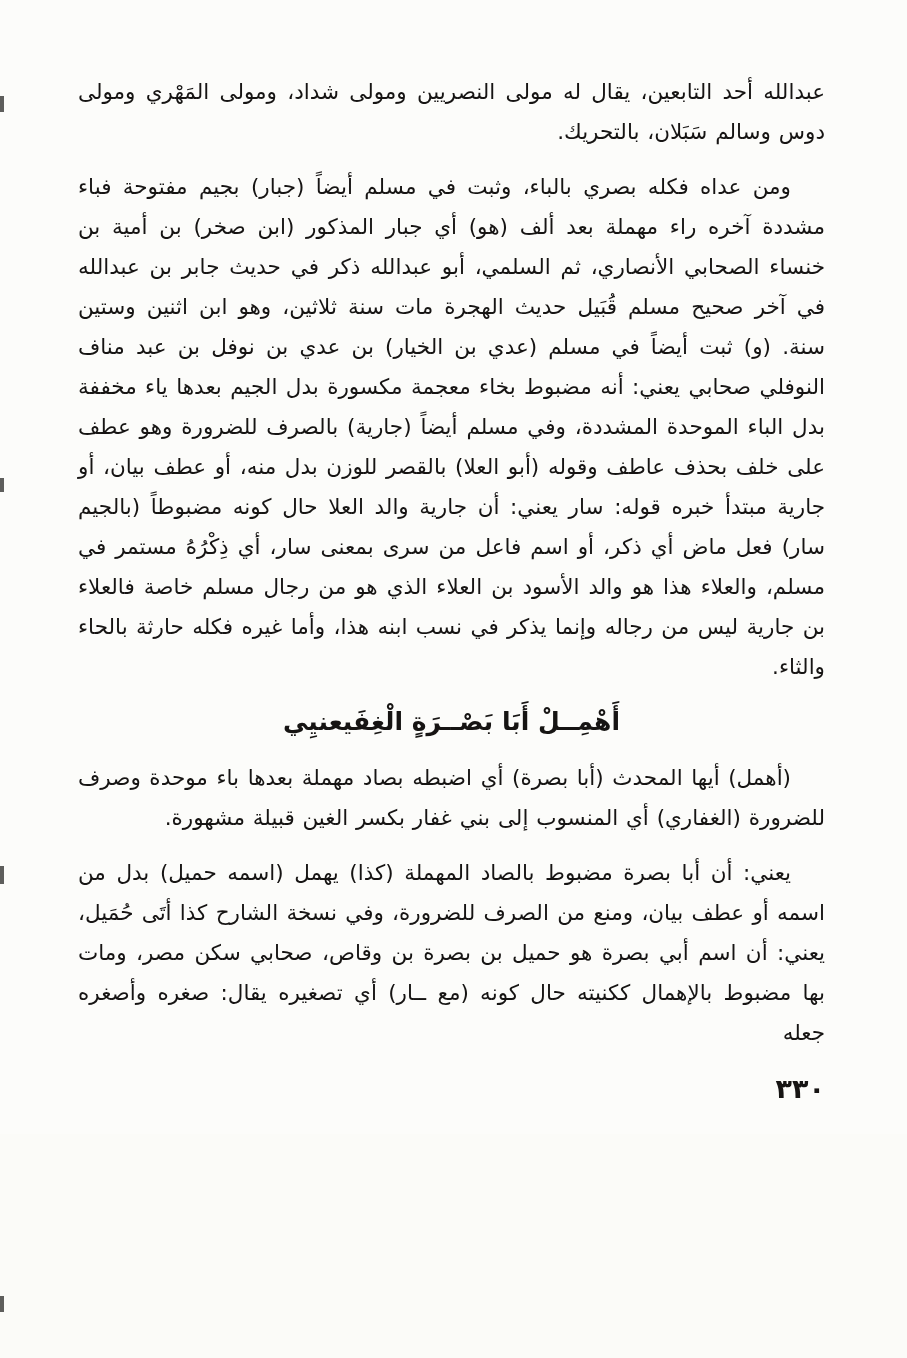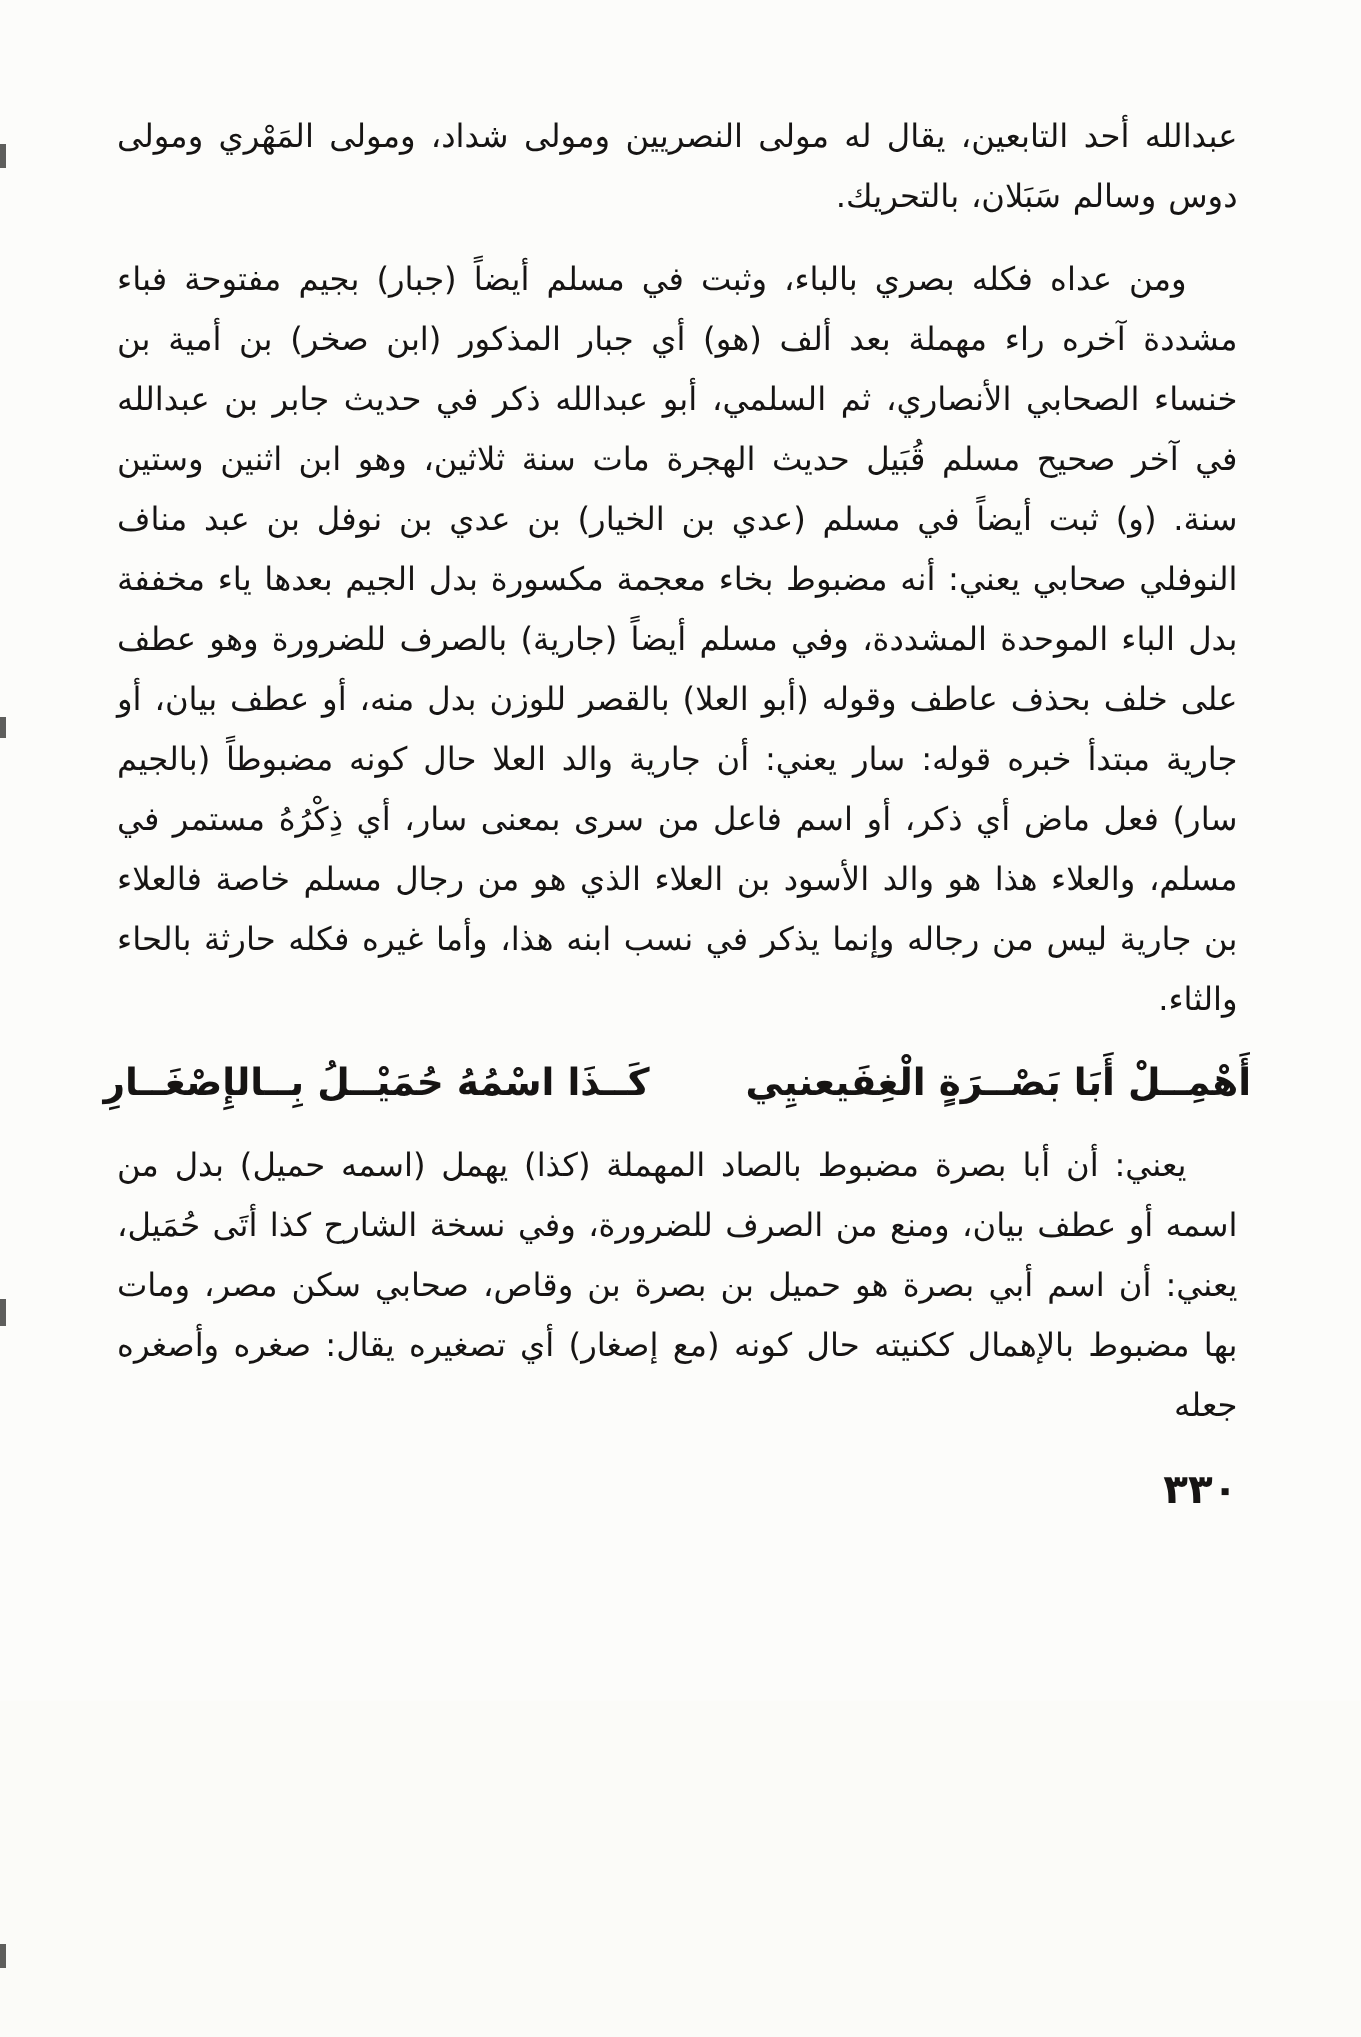--- a/index.html
+++ b/index.html
@@ -74,25 +74,25 @@
 <body>
 
 <div class="scan-page">
 
   <p class="body-text">عبدالله أحد التابعين، يقال له مولى النصريين ومولى شداد، ومولى المَهْري ومولى دوس وسالم سَبَلان، بالتحريك.</p>
 
   <p class="body-text indented">ومن عداه فكله بصري بالباء، وثبت في مسلم أيضاً (جبار) بجيم مفتوحة فباء مشددة آخره راء مهملة بعد ألف (هو) أي جبار المذكور (ابن صخر) بن أمية بن خنساء الصحابي الأنصاري، ثم السلمي، أبو عبدالله ذكر في حديث جابر بن عبدالله في آخر صحيح مسلم قُبَيل حديث الهجرة مات سنة ثلاثين، وهو ابن اثنين وستين سنة. (و) ثبت أيضاً في مسلم (عدي بن الخيار) بن عدي بن نوفل بن عبد مناف النوفلي صحابي يعني: أنه مضبوط بخاء معجمة مكسورة بدل الجيم بعدها ياء مخففة بدل الباء الموحدة المشددة، وفي مسلم أيضاً (جارية) بالصرف للضرورة وهو عطف على خلف بحذف عاطف وقوله (أبو العلا) بالقصر للوزن بدل منه، أو عطف بيان، أو جارية مبتدأ خبره قوله: سار يعني: أن جارية والد العلا حال كونه مضبوطاً (بالجيم سار) فعل ماض أي ذكر، أو اسم فاعل من سرى بمعنى سار، أي ذِكْرُهُ مستمر في مسلم، والعلاء هذا هو والد الأسود بن العلاء الذي هو من رجال مسلم خاصة فالعلاء بن جارية ليس من رجاله وإنما يذكر في نسب ابنه هذا، وأما غيره فكله حارثة بالحاء والثاء.</p>
 
   <div class="verse-line">
     <span class="hemistich">أَهْمِــلْ أَبَا بَصْــرَةٍ الْغِفَيعنيِي</span>
-    <span class="hemistich">كَــذَا اسْمُهُ حُمَيْــلُ بِــالإِصْغَــارِ</span>
   </div>
 
+  <p class="body-text indented">(أهمل) أيها المحدث (أبا بصرة) أي اضبطه بصاد مهملة بعدها باء موحدة وصرف للضرورة (الغفاري) أي المنسوب إلى بني غفار بكسر الغين قبيلة مشهورة.</p>
 
-  <p class="body-text indented">يعني: أن أبا بصرة مضبوط بالصاد المهملة (كذا) يهمل (اسمه حميل) بدل من اسمه أو عطف بيان، ومنع من الصرف للضرورة، وفي نسخة الشارح كذا أتَى حُمَيل، يعني: أن اسم أبي بصرة هو حميل بن بصرة بن وقاص، صحابي سكن مصر، ومات بها مضبوط بالإهمال ككنيته حال كونه (مع إصغار) أي تصغيره يقال: صغره وأصغره جعله</p>
+  <p class="body-text indented">يعني: أن أبا بصرة مضبوط بالصاد المهملة (كذا) يهمل (اسمه حميل) بدل من اسمه أو عطف بيان، ومنع من الصرف للضرورة، وفي نسخة الشارح كذا أتَى حُمَيل، يعني: أن اسم أبي بصرة هو حميل بن بصرة بن وقاص، صحابي سكن مصر، ومات بها مضبوط بالإهمال ككنيته حال كونه (مع ــار) أي تصغيره يقال: صغره وأصغره جعله</p>
 
   <div class="page-number">٣٣٠</div>
 
   <span class="edge-artifact a1"></span>
   <span class="edge-artifact a2"></span>
   <span class="edge-artifact a3"></span>
   <span class="edge-artifact a4"></span>
 
 </div>
 

